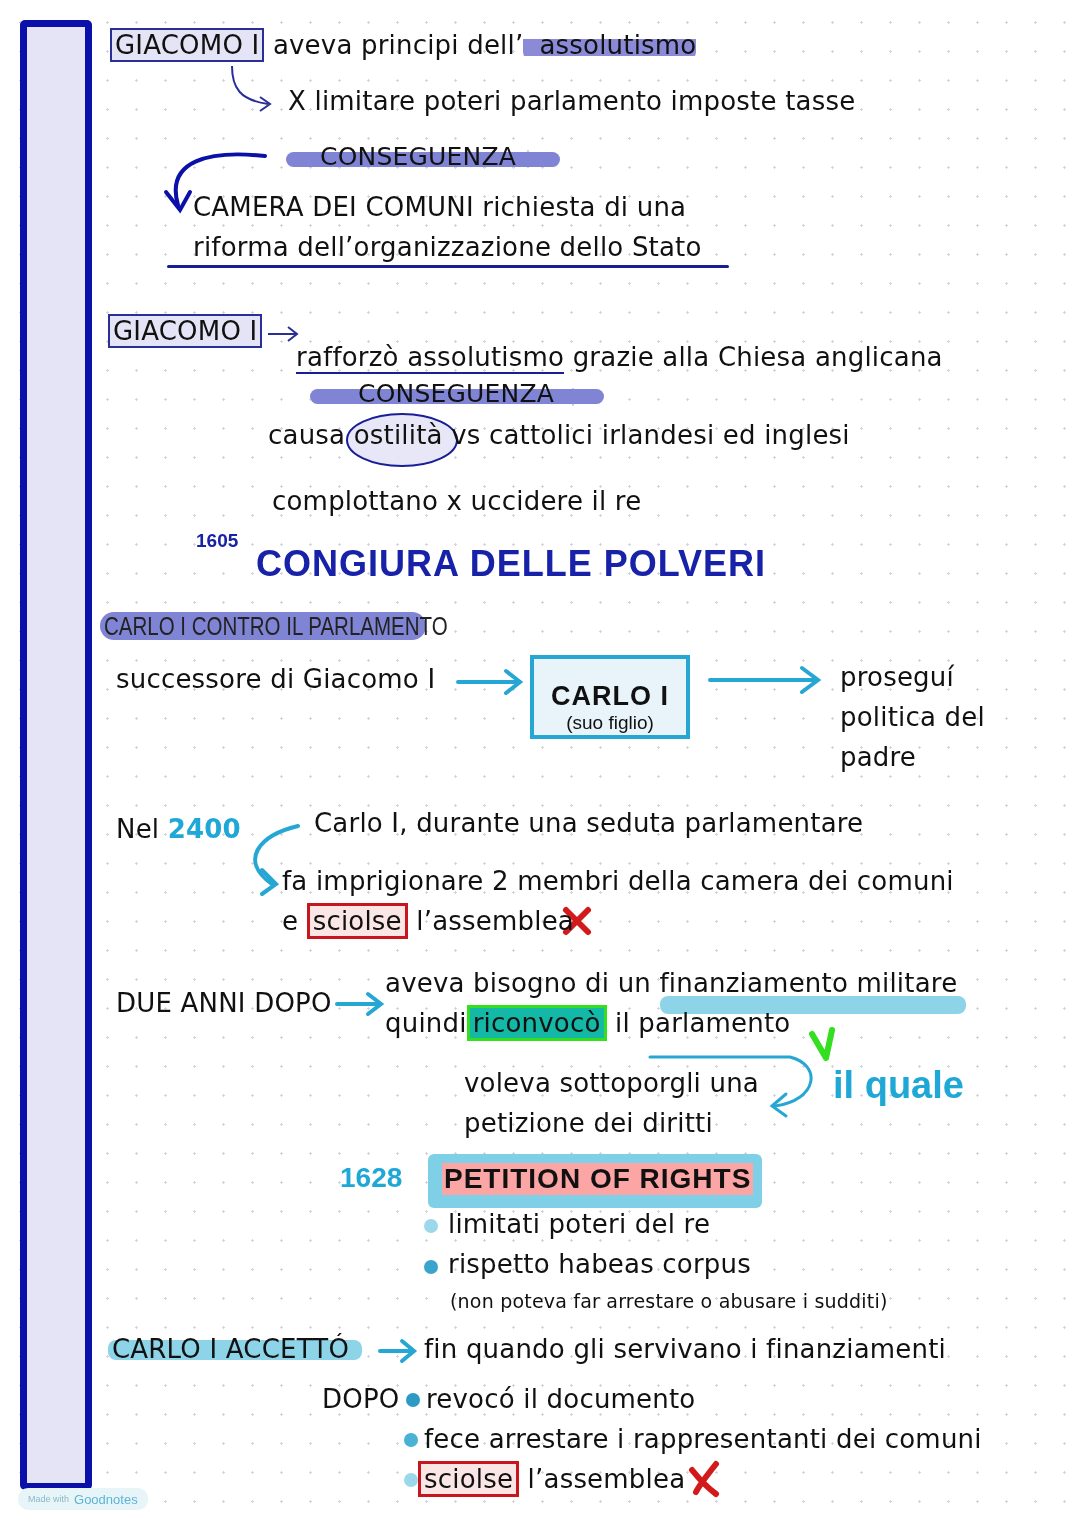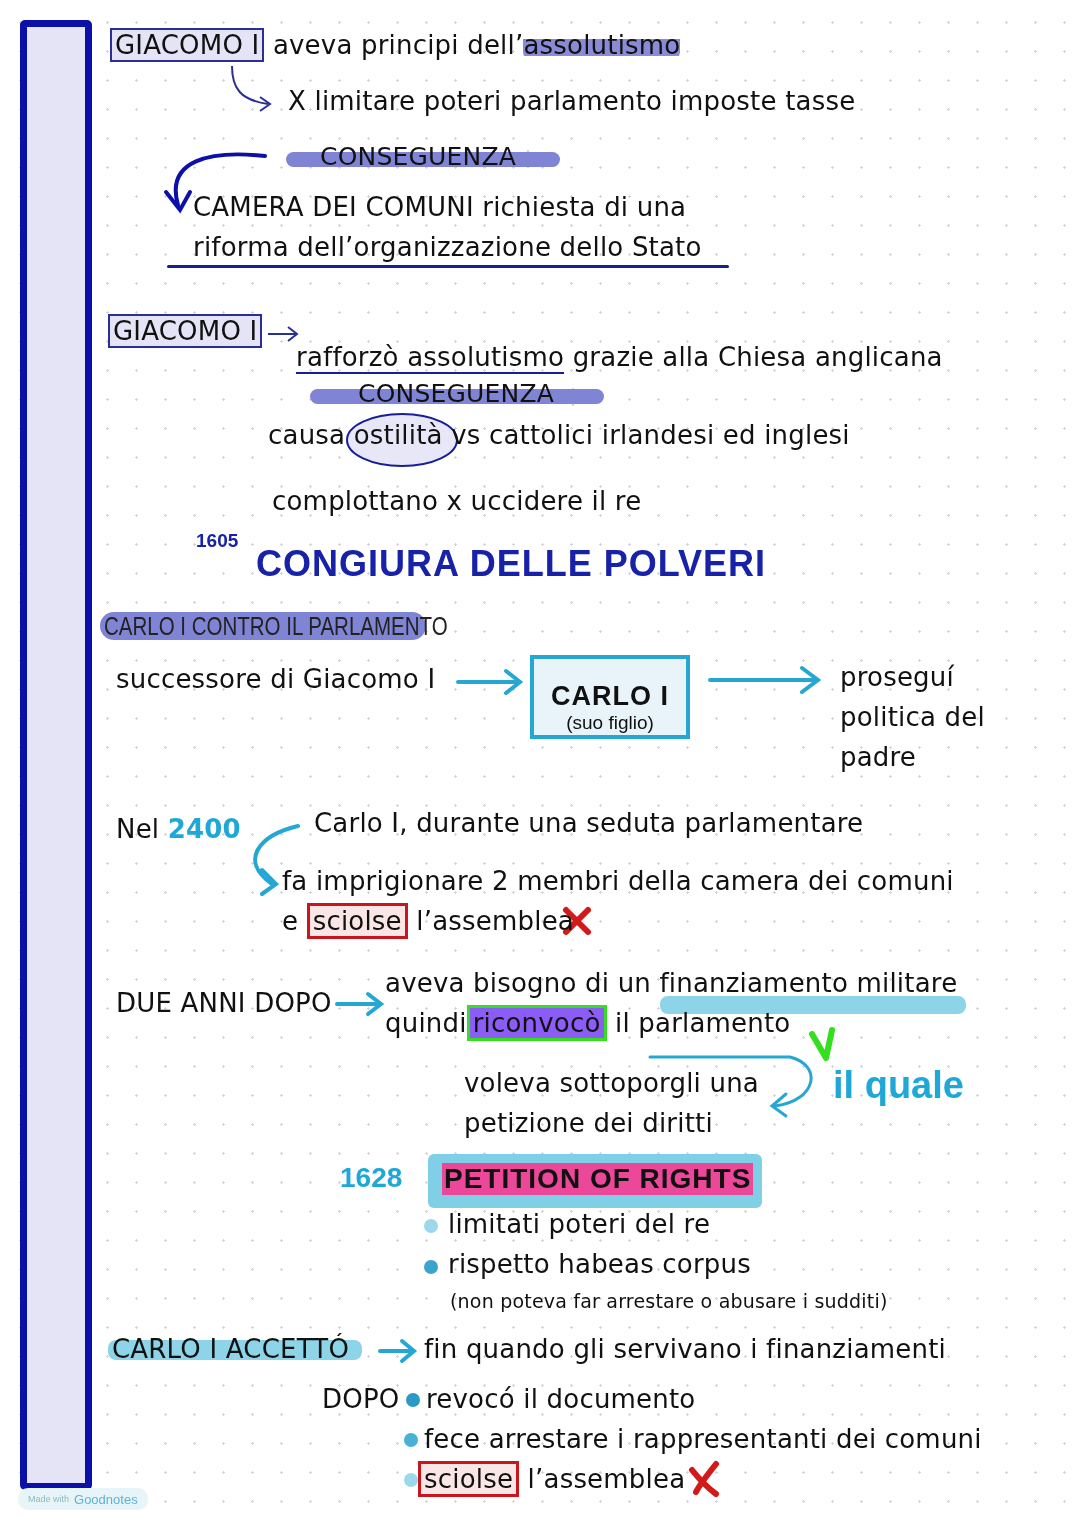--- a/index.html
+++ b/index.html
@@ -12,32 +12,32 @@
       font-family: "Liberation Sans", sans-serif;
       color: #111;
     }
     .abs { position: absolute; white-space: nowrap; }
     .hand { font-family: "DejaVu Sans", sans-serif; font-size: 26px; letter-spacing: 0.2px; }
     .margin-bar {
       position: absolute; left: 20px; top: 20px; width: 58px; height: 1456px;
       background: #e4e4f6; border: 7px solid #0a10a8; border-radius: 5px;
     }
     .boxed-violet { border: 2px solid #2a2f96; background: #e4e4f6; padding: 0 3px; }
-    .hl-violet { background: linear-gradient(transparent 30%, #8a8ad6 30%, #8a8ad6 88%, transparent 88%); border-radius: 8px; }
+    .hl-violet { background: linear-gradient(transparent 30%, #8a8ad6 30%, #8a8ad6 88%, transparent 88%); border-radius: 8px; padding-left: 16px; }
     .pill-violet { position: absolute; background: #8084d4; border-radius: 8px; height: 15px; }
     .pill-cyan { position: absolute; background: #8ed4e8; border-radius: 8px; }
     .underline-navy { position: absolute; height: 3px; background: #1a1e96; border-radius: 2px; }
     .title-blue { color: #1822a8; font-weight: bold; }
     .cyan { color: #1fa8d6; }
     .carlo-box {
       position: absolute; left: 530px; top: 655px; width: 152px; height: 76px;
       border: 4px solid #26a7d3; background: #e8f4fa; text-align: center;
     }
     .red-box { border: 3px solid #c8161e; background: #fbe6e6; padding: 0 3px; }
-    .green-box { border: 3px solid #34df20; background: #8b5cf6; padding: 0 3px; }
+    .green-box { border: 3px solid #34df20; background: #14b8a6; padding: 0 3px; }
     .dot { position: absolute; width: 14px; height: 14px; border-radius: 50%; }
     .watermark {
       position: absolute; left: 18px; top: 1488px; height: 22px; padding: 0 10px;
       background: #e8f5f8; border-radius: 10px; font-size: 9px; color: #8ab8c8;
       display: flex; align-items: center; gap: 5px;
     }
     .watermark .brand { font-size: 13px; color: #5cb4d4; }
     svg.overlay { position: absolute; left: 0; top: 0; pointer-events: none; }
   </style>
 </head>
@@ -141,21 +141,21 @@
 <div class="abs hand" style="left:385px; top:1008px;">
   <span>quindi</span><span class="green-box">riconvocò</span>
   <span>il parlamento</span>
 </div>
 <div class="abs hand" style="left:464px; top:1068px;">voleva sottoporgli una</div>
 <div class="abs hand" style="left:464px; top:1108px;">petizione dei diritti</div>
 <div class="abs cyan" style="left:833px; top:1064px; font-size:38px; font-weight:bold;">il quale</div>
 
 <div class="abs cyan" style="left:340px; top:1162px; font-size:28px; font-weight:bold;">1628</div>
 <div class="abs" style="left:428px; top:1154px; width:334px; height:54px; background:#7fd0e6; border-radius:6px;"></div>
-<div class="abs" style="left:442px; top:1163px; font-size:28px; font-weight:bold; letter-spacing:1px; background:#ec4899; padding:0 2px; line-height:32px;">PETITION OF RIGHTS</div>
+<div class="abs" style="left:442px; top:1163px; font-size:28px; font-weight:bold; letter-spacing:1px; background:#fca5a5; padding:0 2px; line-height:32px;">PETITION OF RIGHTS</div>
 <div class="dot" style="left:424px; top:1219px; background:#9cd8ec;"></div>
 <div class="abs hand" style="left:448px; top:1209px;">limitati poteri del re</div>
 <div class="dot" style="left:424px; top:1260px; background:#3aa4cc;"></div>
 <div class="abs hand" style="left:448px; top:1249px;">rispetto habeas corpus</div>
 <div class="abs hand" style="left:450px; top:1290px; font-size:19px;text-align:right;">(non poteva far arrestare o abusare i sudditi)</div>
 
 <div class="pill-cyan" style="left:108px; top:1340px; width:254px; height:20px;"></div>
 <div class="abs hand" style="left:112px; top:1334px;">CARLO I ACCETTÓ</div>
 <div class="abs hand" style="left:424px; top:1334px;">fin quando gli servivano i finanziamenti</div>
 <div class="abs hand" style="left:322px; top:1384px;">DOPO</div>

